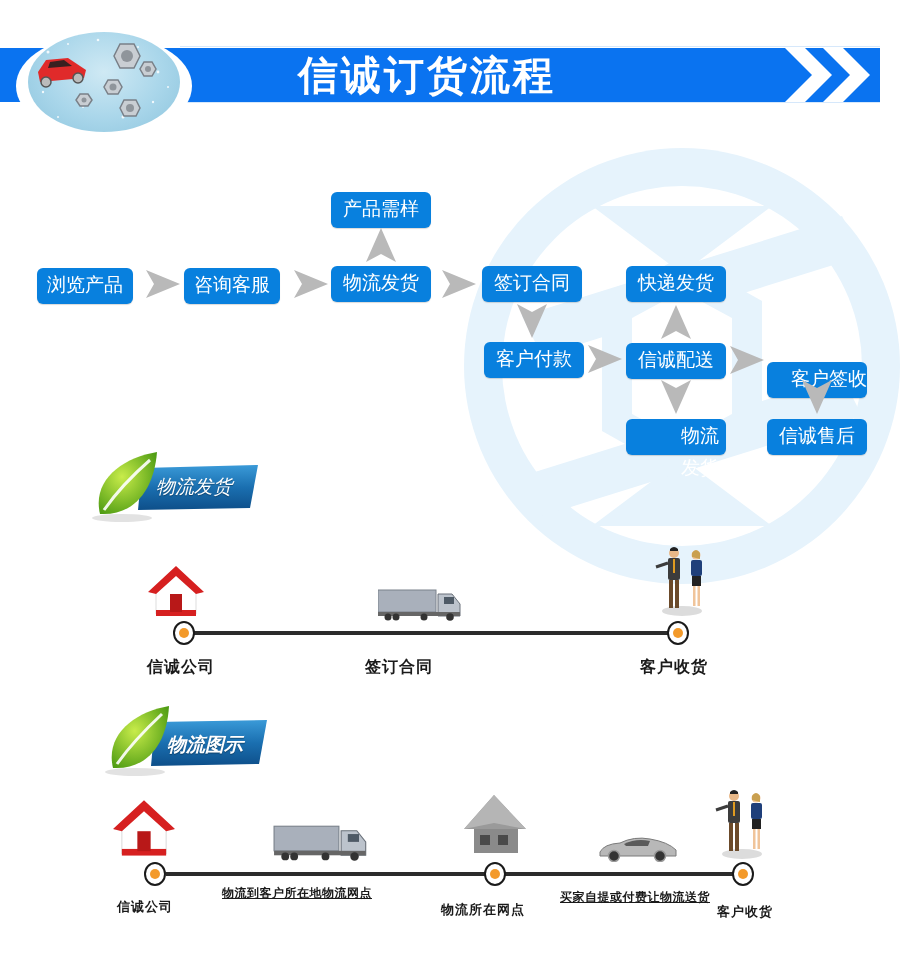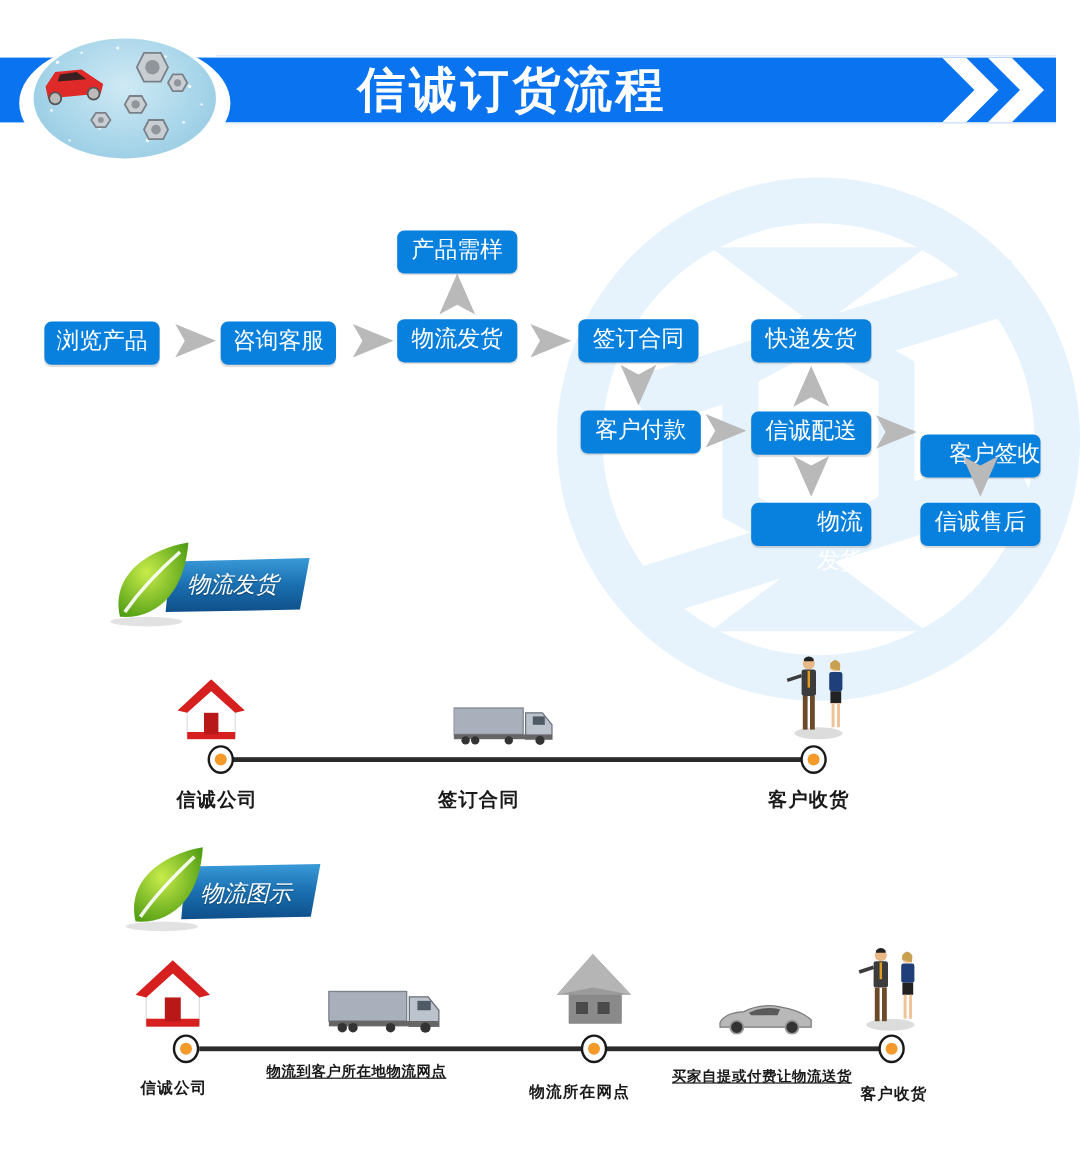--- a/index.html
+++ b/index.html
@@ -243,21 +243,21 @@
   <circle cx="44" cy="10" r="4.5" fill="#f0c49a"></circle>
   <path d="M40,8 Q44,2 48,8 L48,14 L40,12 Z" fill="#c9a050"></path>
   <rect x="39" y="15" width="11" height="16" rx="2" fill="#1f3f7a"></rect>
   <rect x="40" y="31" width="9" height="10" fill="#222"></rect>
   <rect x="41" y="41" width="2.5" height="20" fill="#f0c49a"></rect>
   <rect x="45.5" y="41" width="2.5" height="20" fill="#f0c49a"></rect>
 </svg>
 <div class="tl-dot" style="left:667px; top:621px;"></div>
 <div class="tl-label" style="left:640px; top:657px;">客户收货</div>
 
-<div class="badge" style="left:95px; top:702px;">
+<div class="badge" style="left:95px; top:702px;font-weight:bold;">
   <svg width="180" height="75" viewBox="0 0 180 75">
     <defs>
       <linearGradient id="rib2" x1="0" y1="0" x2="0" y2="1">
         <stop offset="0" stop-color="#3a9ad8"></stop>
           <stop offset="0.5" stop-color="#1a6fb0"></stop>
           <stop offset="1" stop-color="#0e4f8a"></stop>
       </linearGradient>
       <radialGradient id="leaf2" cx="0.4" cy="0.4" r="0.7">
         <stop offset="0" stop-color="#c8ec4a"></stop>
           <stop offset="1" stop-color="#4c9a12"></stop>

